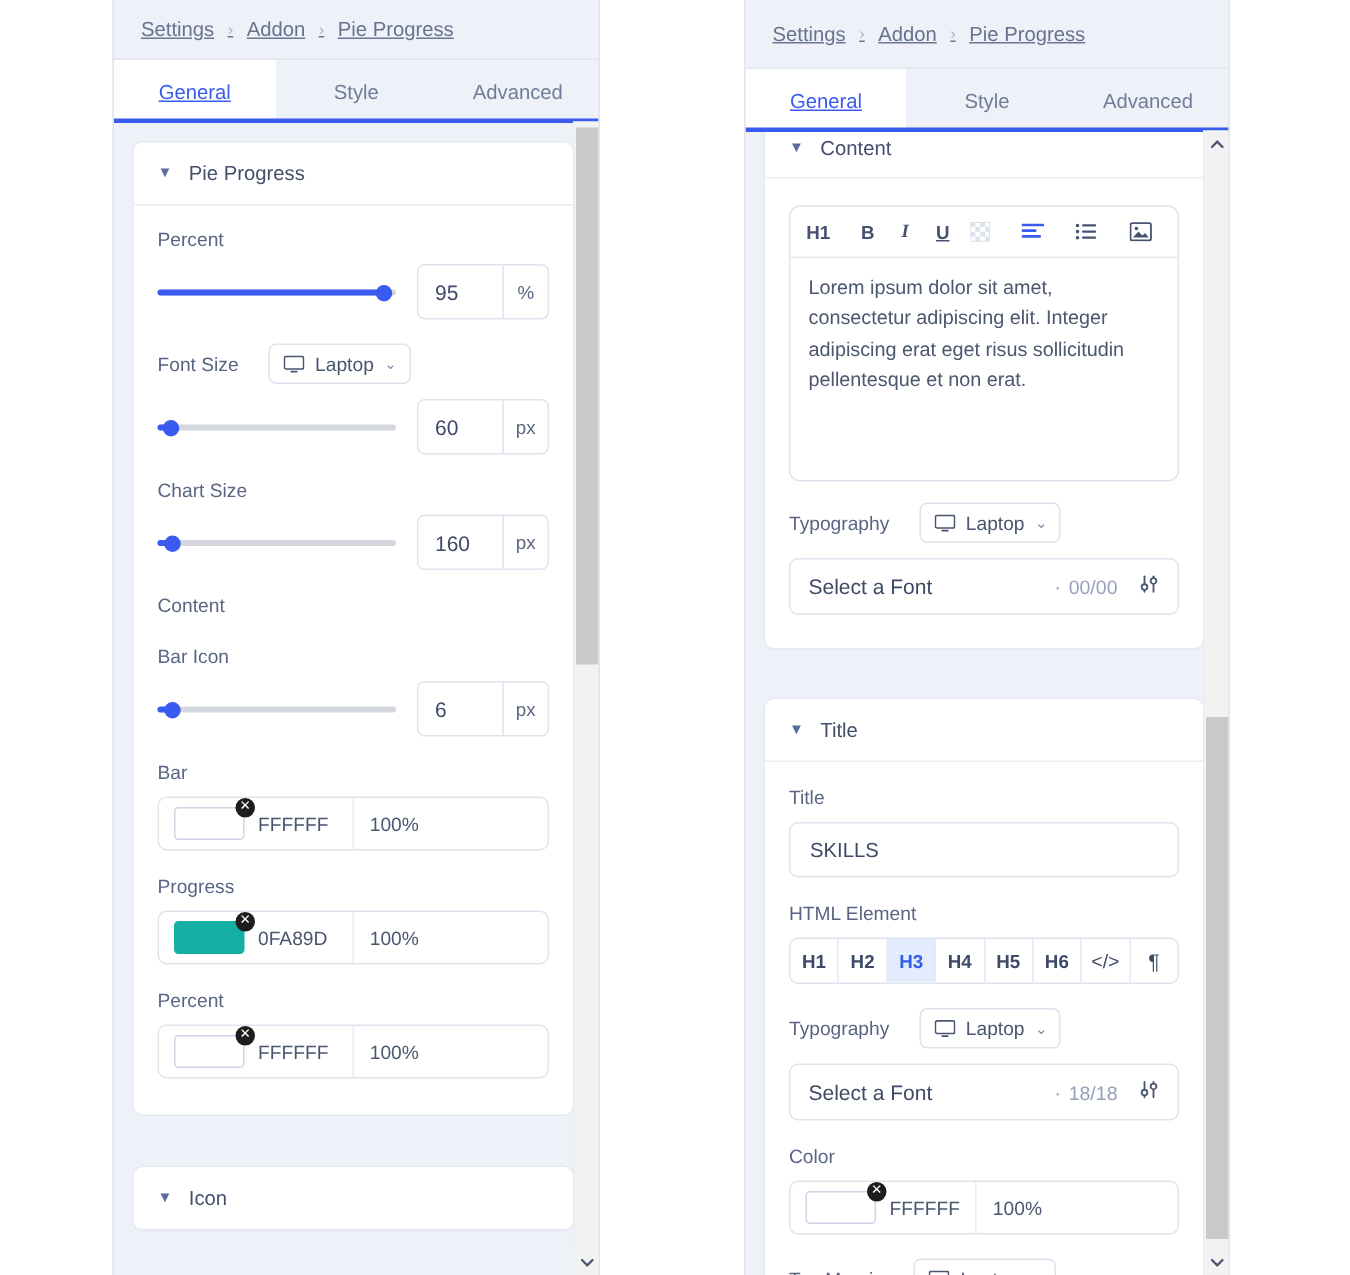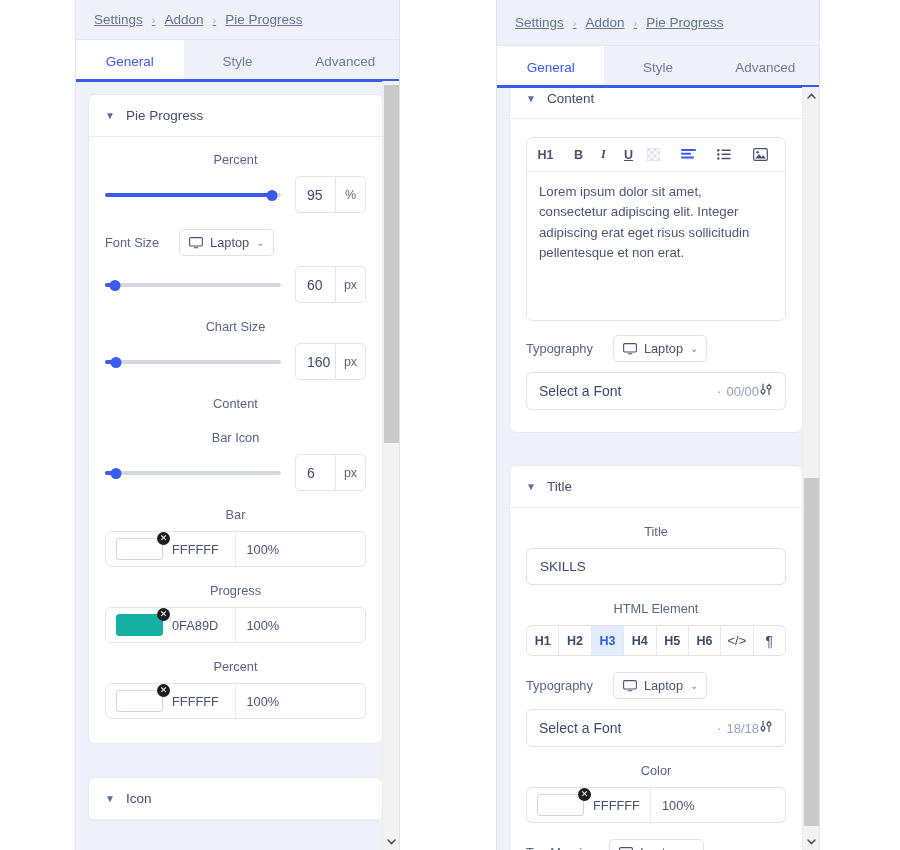--- a/index.html
+++ b/index.html
@@ -51,20 +51,21 @@
     text-align: center;
     font-size: 13.5px;
     color: #707d99;
     padding: 14px 0 13px;
     background: transparent;
     white-space: nowrap;
   }
   .tab.active {
     background: #ffffff;
     color: #3a5bef;
+    text-decoration: underline;
   }
   .tabs::after {
     content: "";
     position: absolute;
     left: 0; right: 0; bottom: 0;
     height: 3px;
     background: #3a5bef;
   }
 
   .scrollarea {
@@ -119,21 +120,20 @@
   .card-head .caret { color: #5b6b9c; font-size: 10px; line-height: 1; }
   .card-body { padding: 15px 16px 18px; }
 
   
   .fld { margin-bottom: 6px; }
   .lbl {
     font-size: 12.8px;
     color: #5a6584;
     margin-bottom: 9px;
     display: block;
-    text-align: center;
   }
   .lbl-row {
     display: flex;
     align-items: center;
     gap: 20px;
     margin-bottom: 10px;
   }
   .lbl-row .lbl { margin-bottom: 0; }
 
   .device-sel {
@@ -186,21 +186,21 @@
     transform: translateX(-50%);
   }
 
   .numbox {
     display: flex;
     border: 1px solid #e0e4ee;
     border-radius: 5px;
     overflow: hidden;
     background: #fff;
     height: 37px;
-    width: 71px;
+    width: 88px;
     flex: none;
   }
   .numbox .val {
     flex: 1;
     display: flex;
     align-items: center;
     padding-left: 11px;
     font-size: 14px;
     color: #3e4a66;
   }
@@ -322,21 +322,21 @@
     border: 1px solid #dfe3ee;
     border-radius: 6px;
     background: #fff;
     height: 38px;
     padding: 0 12px;
     font-size: 14px;
     color: #3e4a66;
     margin-bottom: 2px;
   }
   .fontpick .name { flex: 1; }
-  .fontpick .sz { color: #96a0b8; font-size: 13px; margin-right: 0; }
+  .fontpick .sz { color: #96a0b8; font-size: 13px; margin-right: 14px; }
   .fontpick .dot { color: #96a0b8; margin-right: 5px; }
 
   
   .hgroup {
     display: flex;
     border: 1px solid #dfe3ee;
     border-radius: 6px;
     overflow: hidden;
     background: #fff;
     height: 31px;

